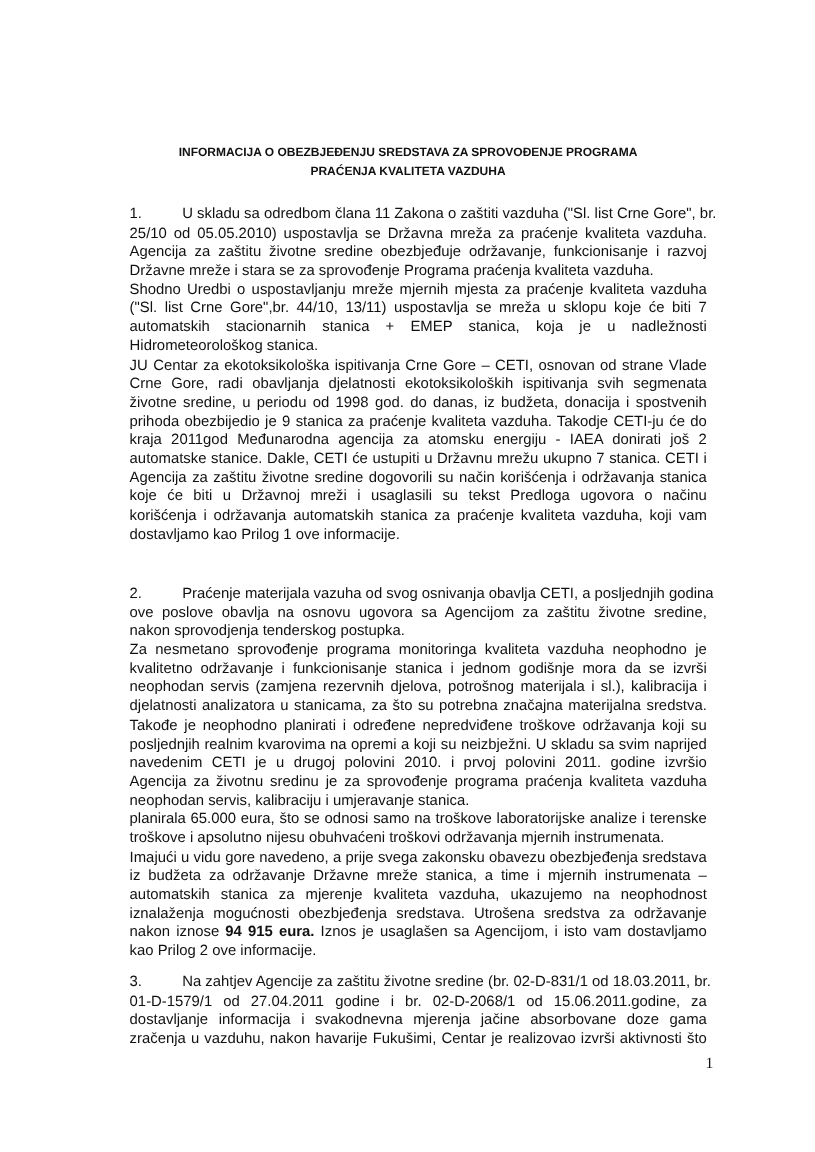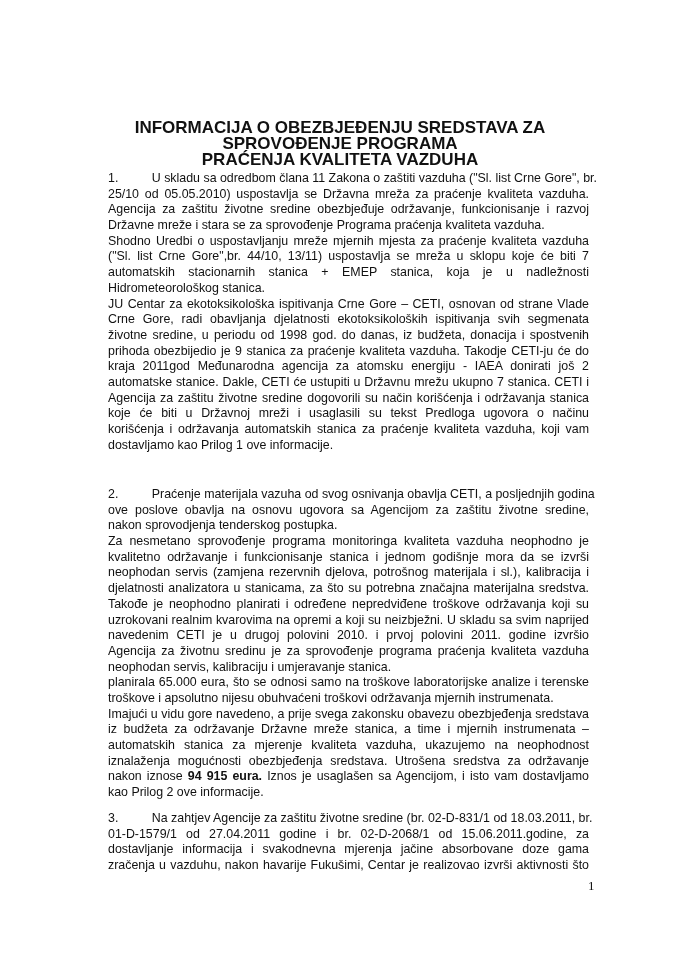--- a/index.html
+++ b/index.html
@@ -1,19 +1,19 @@
 <!DOCTYPE html>
 <html><head>
 <meta charset="utf-8">
 <style>
   html,body{margin:0;padding:0;background:#fff;}
   body{width:679px;height:960px;position:relative;overflow:hidden;color:#111;}
   .page{position:absolute;left:0;top:0;width:679px;height:960px;background:#fff;}
   .title{position:absolute;left:80px;width:520px;top:120px;text-align:center;
-    font-family:"Liberation Sans",sans-serif;font-weight:bold;font-size:17px;line-height:16px;}
+    font-family:"Liberation Sans",sans-serif;font-weight:bold;font-size:10px;line-height:16px;}
   .body{position:absolute;left:108px;width:481px;font-family:"Liberation Sans",sans-serif;
     font-size:12.4px;line-height:15.7px;}
   .line{display:block;white-space:nowrap;text-align:justify;text-align-last:justify;height:15.7px;overflow:visible;}
   .line.last{text-align-last:left;}
   .num{display:inline-block;width:30px;text-indent:0;}
   .pnum{position:absolute;left:588px;top:878px;font-family:"Liberation Serif",serif;font-size:13px;}
   b{font-weight:bold;}
 </style>
 </head>
 <body>
@@ -48,21 +48,21 @@
 
   <div class="body" style="top:487px;">
     <span class="line"><span class="num">2.</span>&nbsp;&nbsp;&nbsp;&nbsp;<span>Praćenje materijala vazuha od svog osnivanja obavlja CETI, a posljednjih  godina</span></span>
     <span class="line">ove poslove obavlja na osnovu ugovora sa  Agencijom za zaštitu  životne sredine,</span>
     <span class="line last">nakon sprovodjenja tenderskog postupka.</span>
     <span class="line">Za nesmetano sprovođenje programa monitoringa kvaliteta vazduha neophodno je</span>
     <span class="line">kvalitetno održavanje i funkcionisanje stanica i  jednom godišnje mora da se izvrši</span>
     <span class="line">neophodan servis (zamjena rezervnih djelova, potrošnog materijala i sl.), kalibracija i</span>
     <span class="line">djelatnosti analizatora u stanicama, za što su potrebna značajna materijalna sredstva.</span>
     <span class="line">Takođe je neophodno planirati i određene nepredviđene troškove održavanja koji su</span>
-    <span class="line">uzrokovani realnim kvarovima na opremi a koji su neizbježni.  U skladu sa svim naprijed</span>
+    <span class="line">posljednjih realnim kvarovima na opremi a koji su neizbježni.  U skladu sa svim naprijed</span>
     <span class="line">navedenim CETI je u drugoj polovini 2010. i prvoj polovini 2011. godine izvršio</span>
     <span class="line">Agencija za životnu sredinu je za sprovođenje programa praćenja kvaliteta vazduha</span>
     <span class="line last">neophodan servis, kalibraciju i umjeravanje stanica.</span>
     <span class="line">planirala 65.000 eura,  što se odnosi samo na troškove laboratorijske analize i terenske</span>
     <span class="line last">troškove i apsolutno nijesu obuhvaćeni troškovi održavanja mjernih instrumenata.</span>
     <span class="line">Imajući u vidu gore navedeno, a prije svega zakonsku obavezu obezbjeđenja sredstava</span>
     <span class="line">iz budžeta za održavanje Državne mreže stanica,  a time i mjernih instrumenata –</span>
     <span class="line">automatskih  stanica za  mjerenje kvaliteta vazduha,  ukazujemo na neophodnost</span>
     <span class="line">iznalaženja mogućnosti obezbjeđenja sredstava. Utrošena  sredstva za održavanje</span>
     <span class="line"><span>nakon iznose </span><b>94 915 eura.</b><span> Iznos je usaglašen sa Agencijom, i isto vam dostavljamo</span></span>

